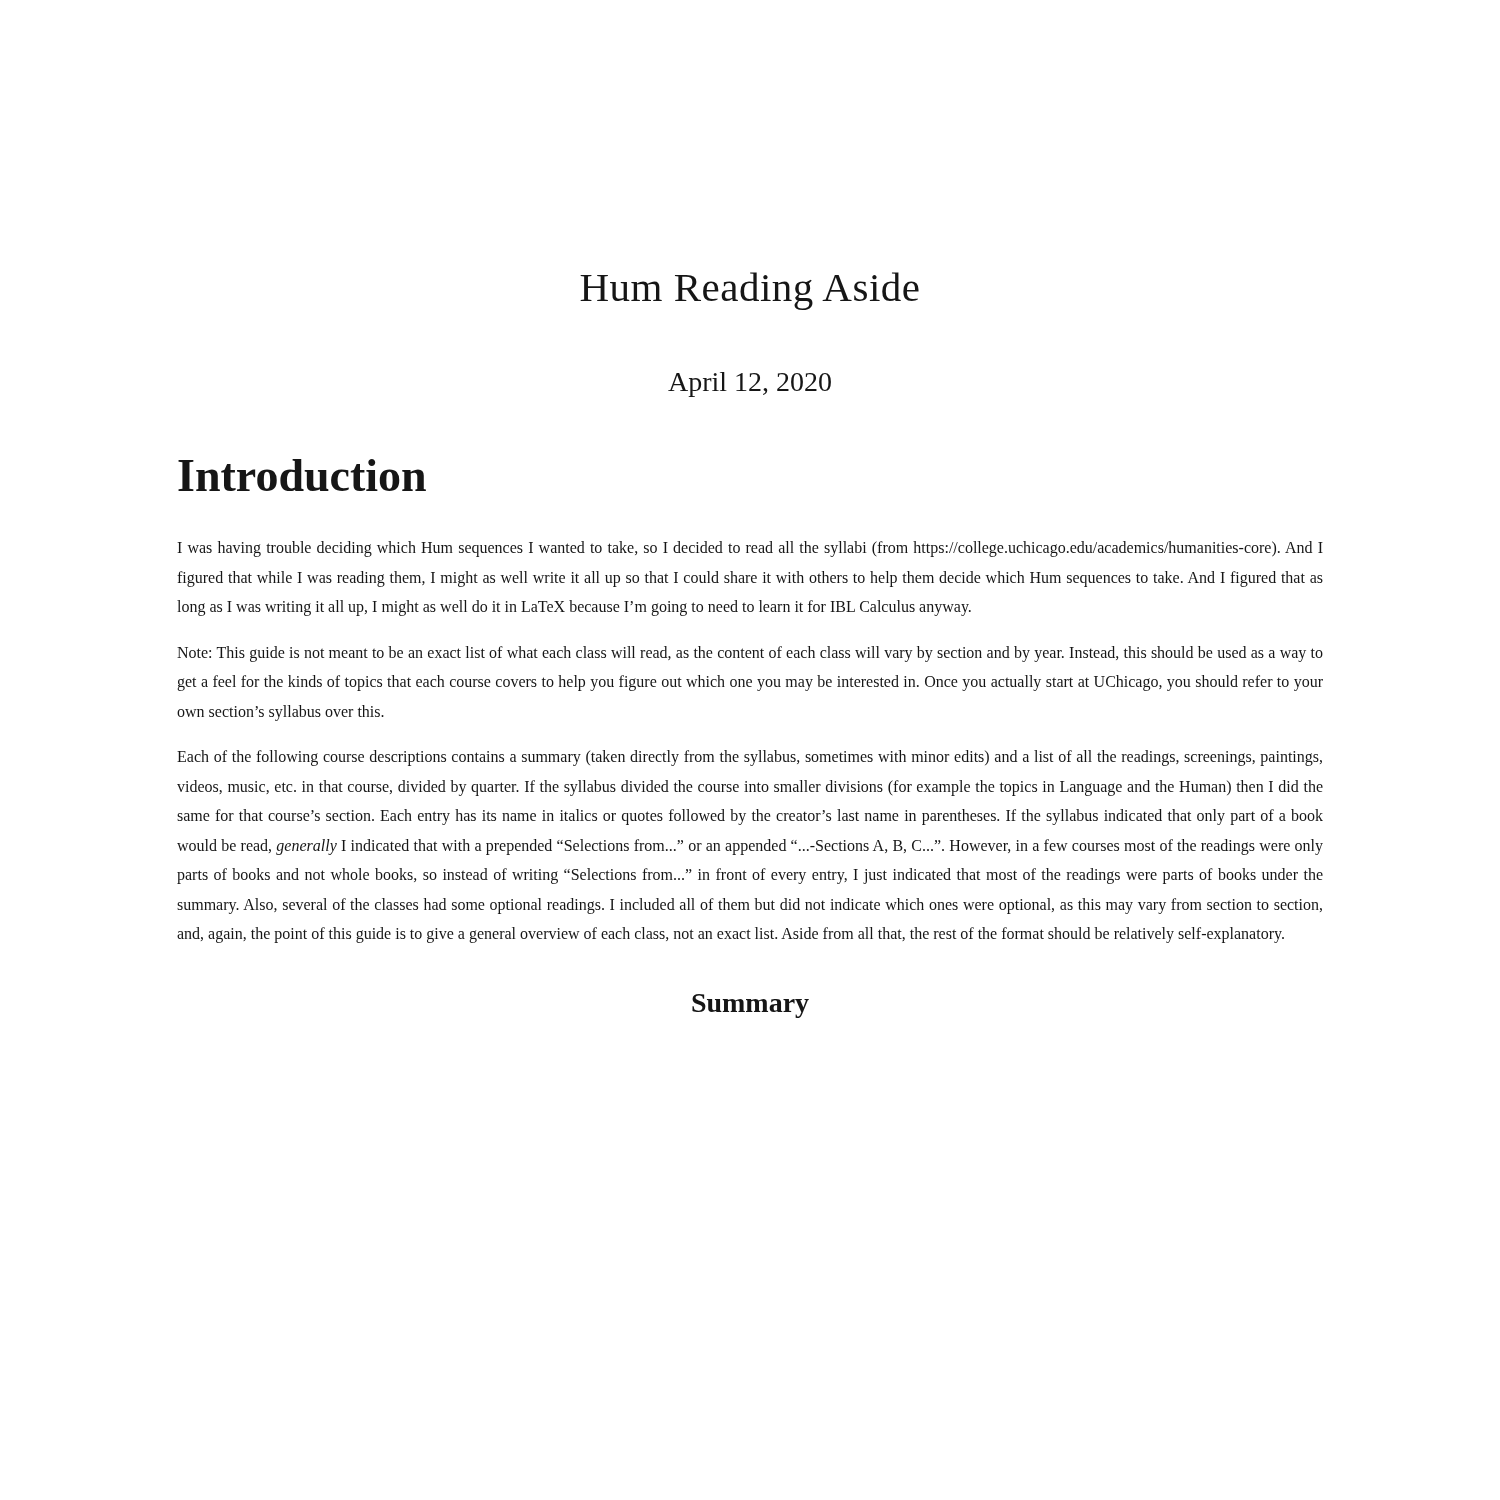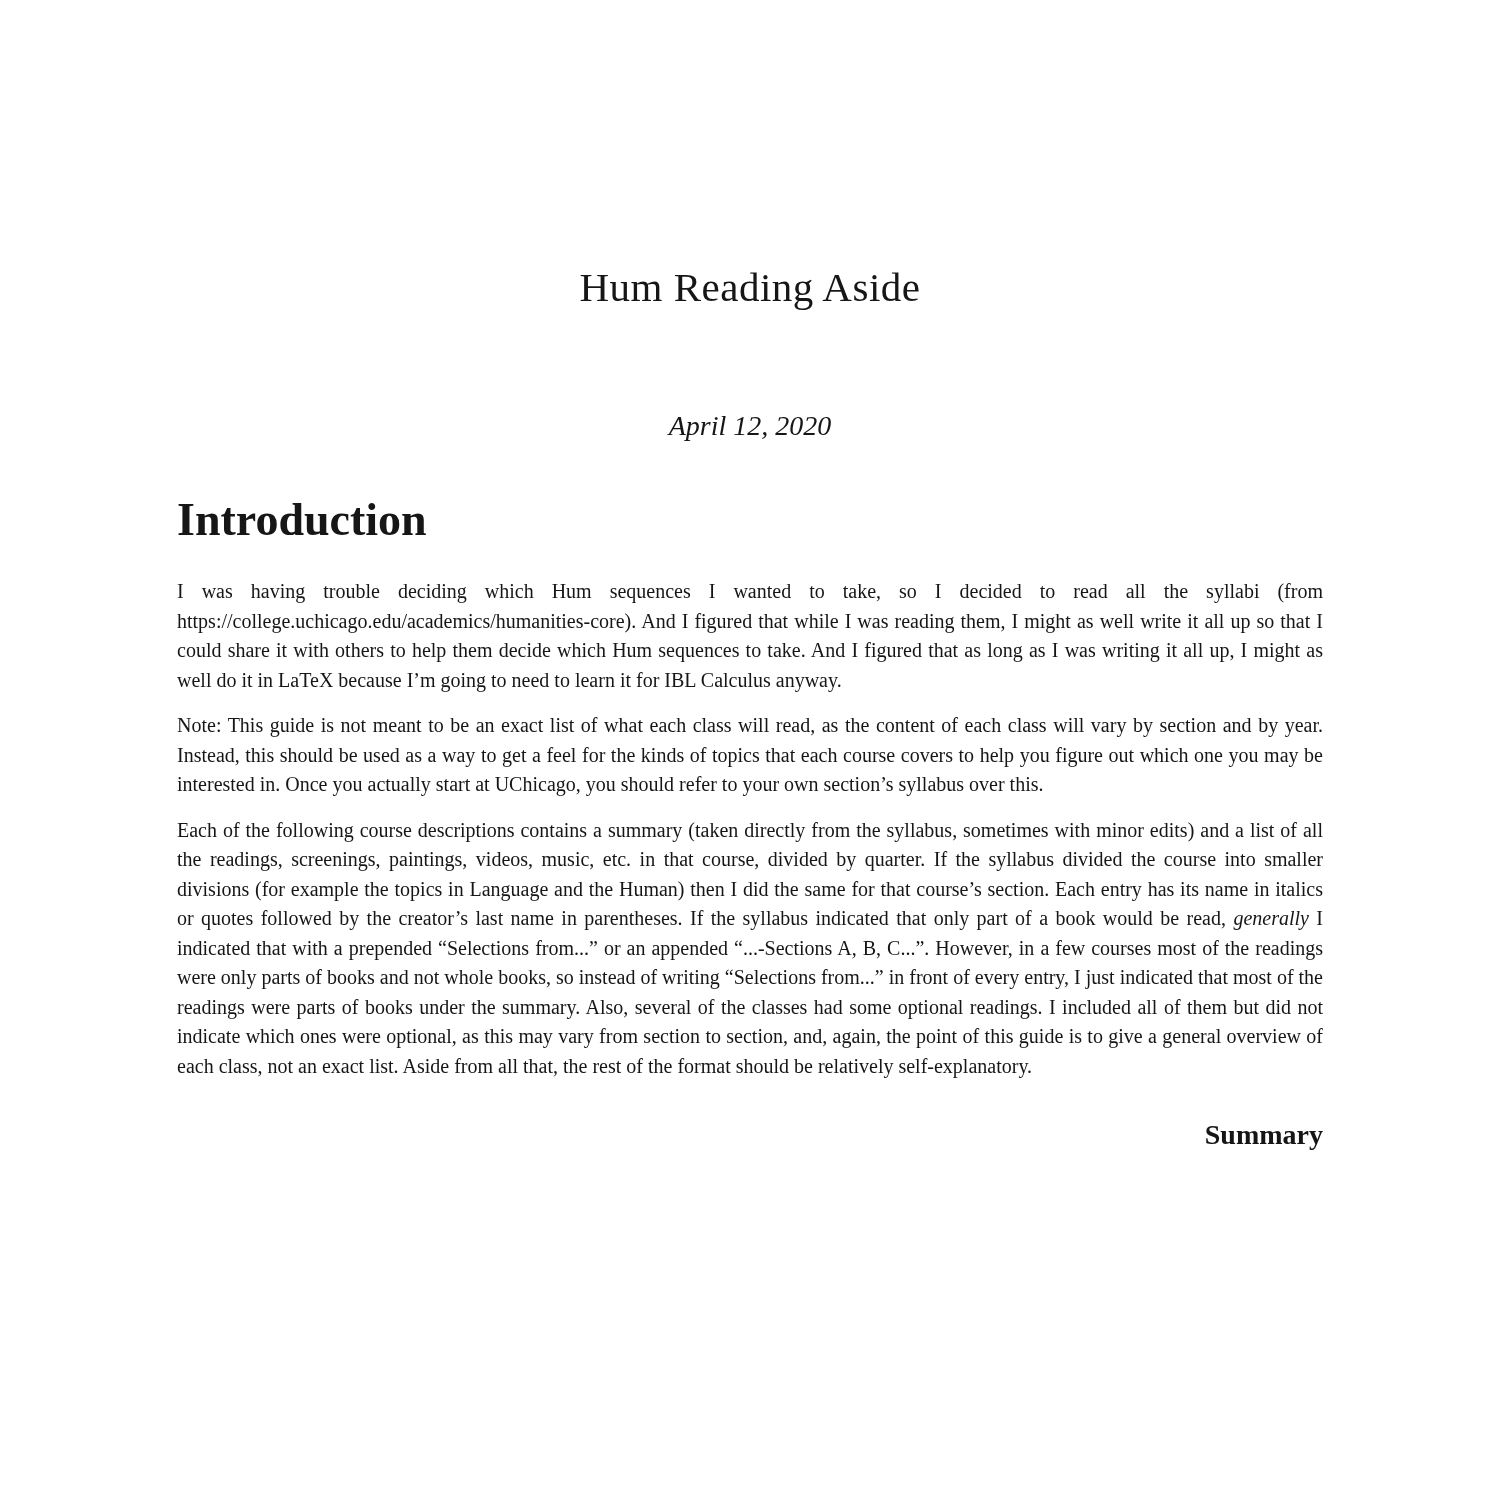--- a/index.html
+++ b/index.html
@@ -20,46 +20,45 @@
   }
   .doc-title {
     margin: 262px 0 0 0;
     font-size: 41px;
     font-weight: 400;
     line-height: 50px;
     text-align: center;
     letter-spacing: 0.5px;
   }
   .doc-date {
-    margin-top: 97px;
+    margin-top: 53px;
     font-size: 28px;
     line-height: 34px;
     text-align: center;
-    font-style: italic;
   }
   .section-heading {
     margin: 54px 0 36px 0;
     font-size: 46px;
     font-weight: 700;
     line-height: 42px;
     text-align: left;
   }
   .intro-heading {
     margin-top: 56px;
   }
   .subsection-heading {
     margin: 38px 0 28px 0;
     font-size: 28px;
     font-weight: 700;
     line-height: 32px;
-    text-align: right;
+    text-align: center;
   }
   .body-para {
     margin: 0 0 16px 0;
-    font-size: 20px;
+    font-size: 16px;
     line-height: 29.5px;
     text-align: justify;
   }
   .body-para em {
   }
 </style>
 </head>
 <body>
 
 <div class="page">

